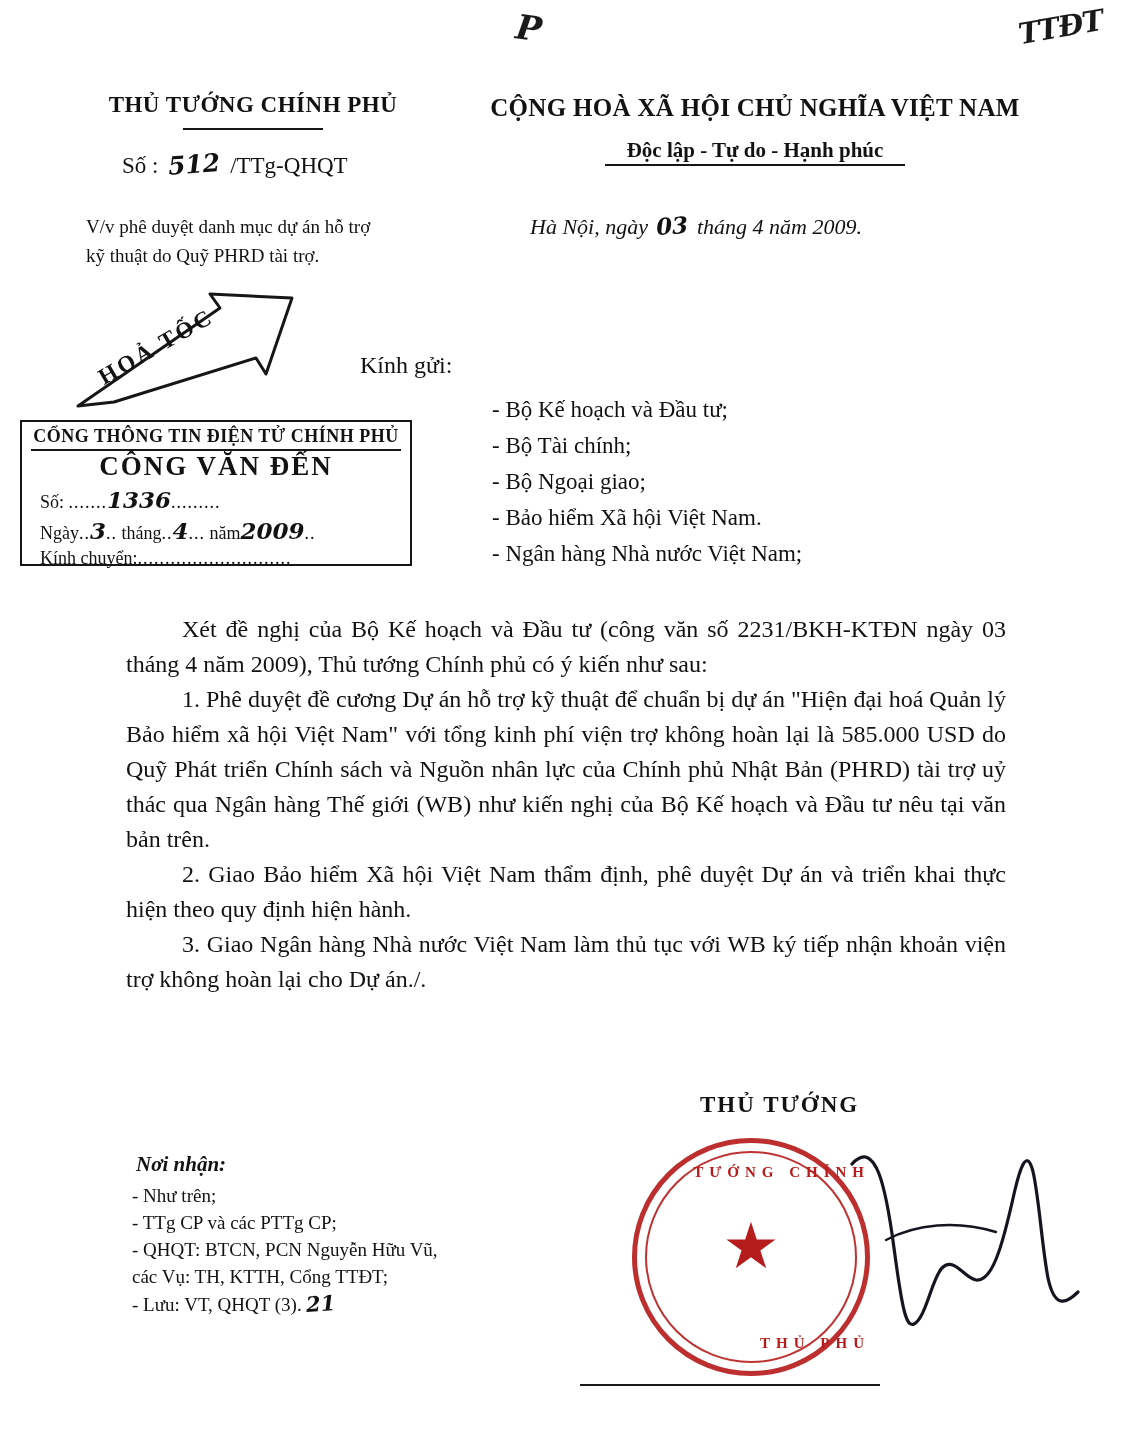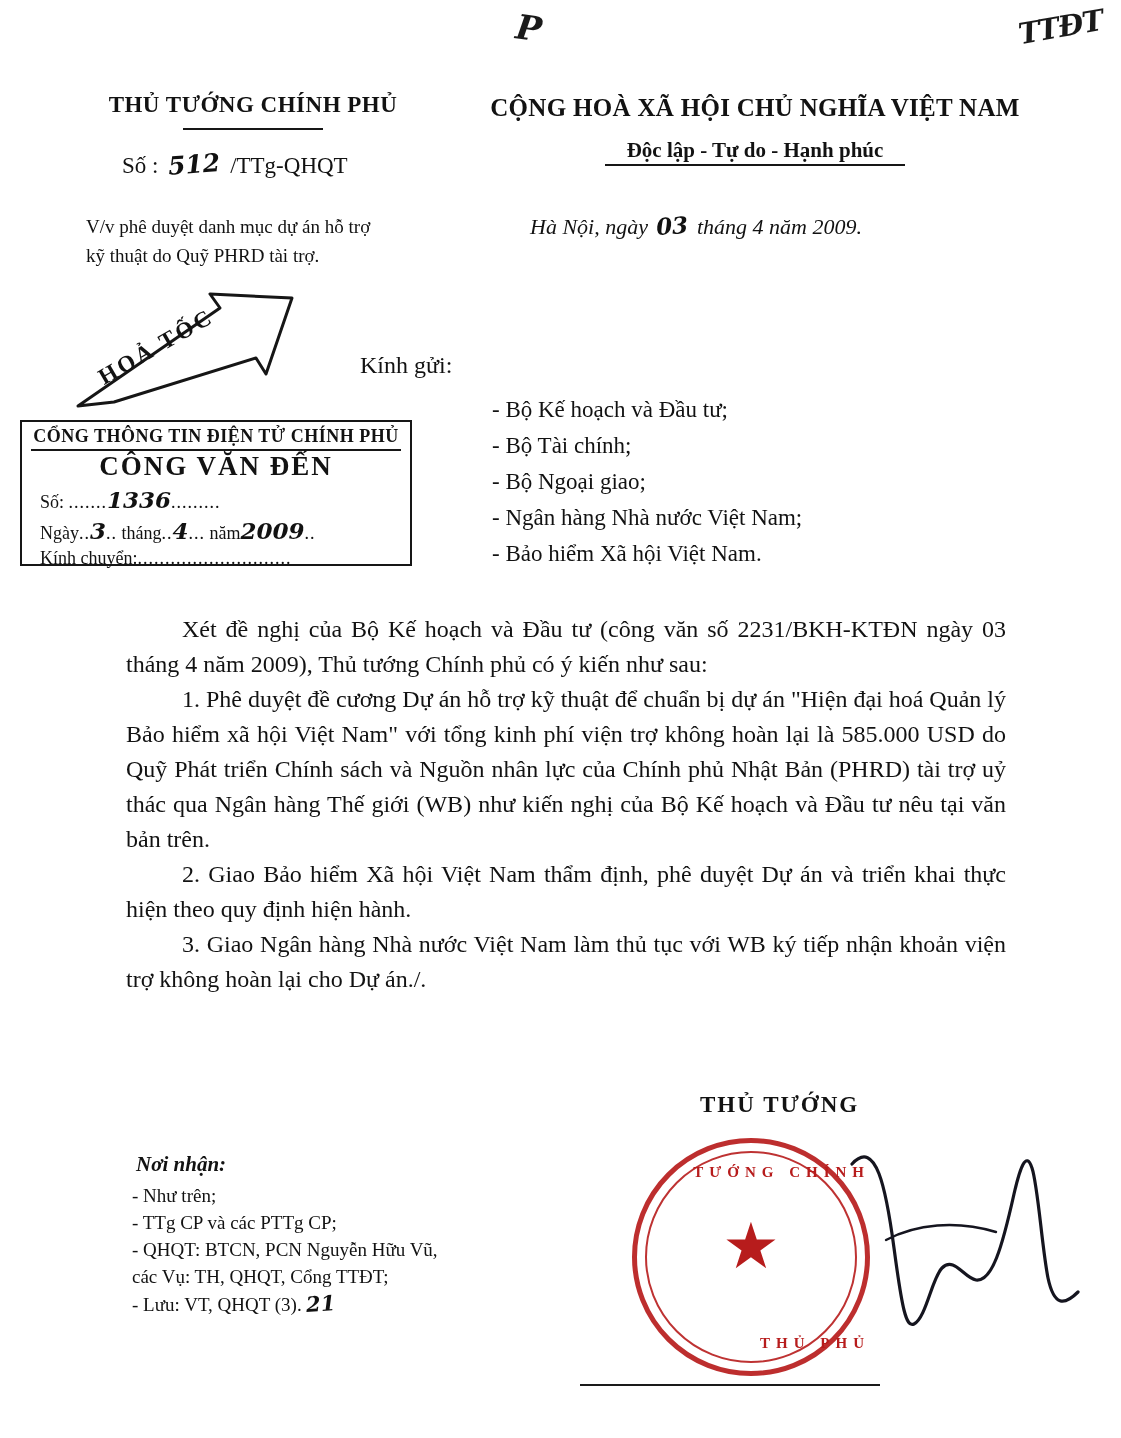--- a/index.html
+++ b/index.html
@@ -324,37 +324,37 @@
     <div class="st-row">
       <span>Kính chuyển:</span><span class="dots">............................</span>
     </div>
   </div>
 
   <div class="abs" id="kinh-gui">Kính gửi:</div>
   <div class="abs" id="recipients">
     <div>- Bộ Kế hoạch và Đầu tư;</div>
     <div>- Bộ Tài chính;</div>
     <div>- Bộ Ngoại giao;</div>
+    <div>- Bảo hiểm Xã hội Việt Nam.</div>
     <div>- Ngân hàng Nhà nước Việt Nam;</div>
-    <div>- Bảo hiểm Xã hội Việt Nam.</div>
   </div>
 
   <div class="abs" id="body">
     <p class="indent">Xét đề nghị của Bộ Kế hoạch và Đầu tư (công văn số 2231/BKH-KTĐN ngày 03 tháng 4 năm 2009), Thủ tướng Chính phủ có ý kiến như sau:</p>
     <p class="indent">1. Phê duyệt đề cương Dự án hỗ trợ kỹ thuật để chuẩn bị dự án "Hiện đại hoá Quản lý Bảo hiểm xã hội Việt Nam" với tổng kinh phí viện trợ không hoàn lại là 585.000 USD do Quỹ Phát triển Chính sách và Nguồn nhân lực của Chính phủ Nhật Bản (PHRD) tài trợ uỷ thác qua Ngân hàng Thế giới (WB) như kiến nghị của Bộ Kế hoạch và Đầu tư nêu tại văn bản trên.</p>
     <p class="indent">2. Giao Bảo hiểm Xã hội Việt Nam thẩm định, phê duyệt Dự án và triển khai thực hiện theo quy định hiện hành.</p>
     <p class="indent">3. Giao Ngân hàng Nhà nước Việt Nam làm thủ tục với WB ký tiếp nhận khoản viện trợ không hoàn lại cho Dự án./.</p>
   </div>
 
   <div class="abs" id="noi-nhan-title">Nơi nhận:</div>
   <div class="abs" id="noi-nhan-list">
     <div>- Như trên;</div>
     <div>- TTg CP và các PTTg CP;</div>
     <div>- QHQT: BTCN, PCN Nguyễn Hữu Vũ,</div>
-    <div>các Vụ: TH, QHQT, Cổng TTĐT;</div>
+    <div>các Vụ: TH, KTTH, Cổng TTĐT;</div>
     <div>
       <span>- Lưu: VT, QHQT (3).</span>
       <span class="hw hand">21</span>
     </div>
   </div>
 
   <div class="abs" id="signer-title">THỦ TƯỚNG</div>
 
   <div class="abs" id="seal">
     <div class="ring"></div>

